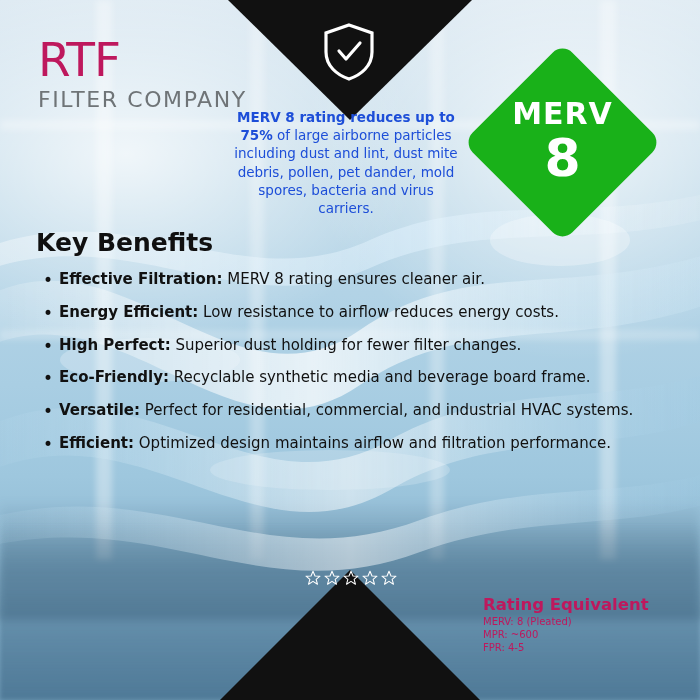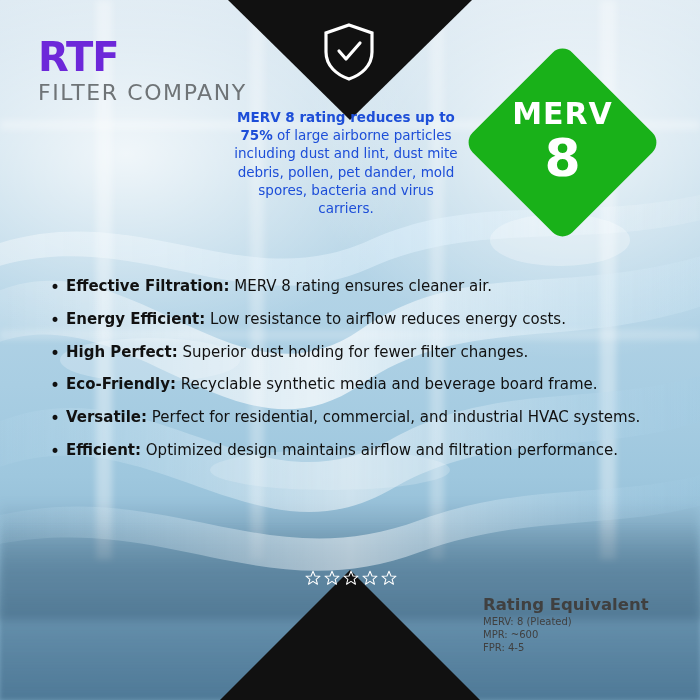--- a/index.html
+++ b/index.html
@@ -89,25 +89,25 @@
 
   
   .logo {
     position: absolute;
     left: 38px;
     top: 38px;
     width: 230px;
   }
   .logo-rtf {
     font-family: "DejaVu Sans", sans-serif;
-    font-weight: bold;
-    font-size: 40px;
+    font-weight: normal;
+    font-size: 47px;
     letter-spacing: -1px;
     line-height: 0.95;
-    color: #6d28d9;
+    color: #be185d;
   }
   .logo-sub {
     font-family: "DejaVu Sans", sans-serif;
     font-size: 22px;
     letter-spacing: 1.6px;
     color: #6f7477;
     margin-top: 4px;
   }
 
   
@@ -172,21 +172,21 @@
     font-family: "DejaVu Sans", sans-serif;
     font-weight: bold;
     font-size: 25px;
     color: #101010;
   }
   .benefits-list {
     position: absolute;
     left: 36px;
     top: 262px;
     width: 610px;
-    margin: 14px;
+    margin: 7px;
     padding: 0;
     list-style: none;
   }
   .benefit {
     position: relative;
     padding-left: 16px;
     margin-bottom: 11px;
     font-family: "DejaVu Sans", sans-serif;
     font-size: 15px;
     line-height: 1.45;
@@ -215,21 +215,21 @@
     justify-content: space-between;
   }
 
   
   .rating-block {
     position: absolute;
     left: 483px;
     top: 595px;
     width: 210px;
     font-family: "DejaVu Sans", sans-serif;
-    color: #404040;
+    color: #be185d;
   }
   .rating-title {
     font-weight: bold;
     font-size: 16.5px;
     margin-bottom: 2px;
   }
   .rating-line {
     font-size: 10px;
     line-height: 1.28;
   }
@@ -300,20 +300,21 @@
   </div>
 
   <div class="merv-diamond-wrap">
     <div class="merv-diamond"></div>
     <div class="merv-text">
       <div class="merv-label">MERV</div>
       <div class="merv-value">8</div>
     </div>
   </div>
 
+  <div class="benefits-title">Key Benefits</div>
 
   <ul class="benefits-list">
     <li class="benefit">
       <span class="lead">Effective Filtration:</span><span> MERV 8 rating ensures cleaner air.</span>
     </li>
     <li class="benefit">
       <span class="lead">Energy Efficient:</span><span> Low resistance to airflow reduces energy costs.</span>
     </li>
     <li class="benefit">
       <span class="lead">High Perfect:</span><span> Superior dust holding for fewer filter changes.</span>

